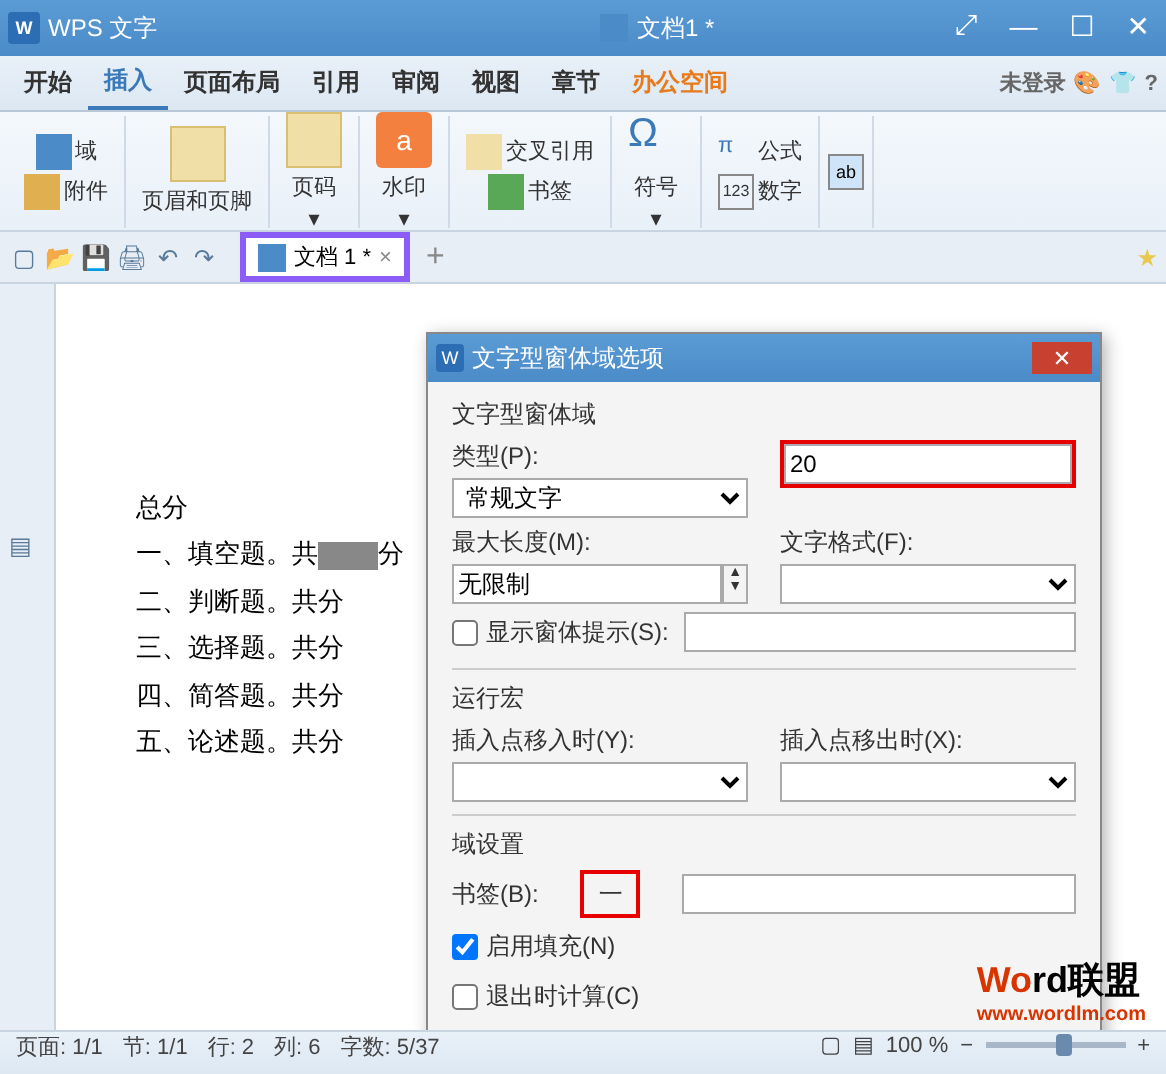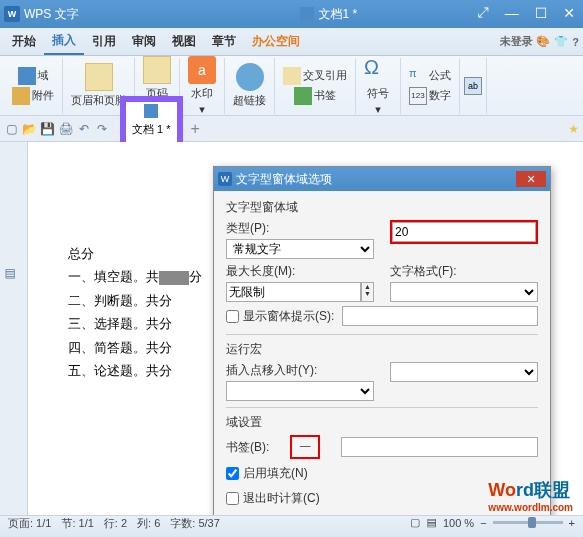--- a/index.html
+++ b/index.html
@@ -16,38 +16,38 @@
 .menubar .tab.active { color: #3a7ab8; border-bottom: 2px solid #3a7ab8; }
 .menubar .right-icons { margin-left: auto; display: flex; gap: 4px; align-items: center; color: #666; font-size: 11px; }
 .ribbon { height: 60px; background: linear-gradient(#f4f8fc, #e8f0f8); display: flex; align-items: center; padding: 2px 4px; border-bottom: 1px solid #c8d4e0; }
 .ribbon-group { display: flex; flex-direction: column; align-items: center; padding: 0 4px; border-right: 1px solid #cfdae6; height: 56px; justify-content: center; }
 .ribbon-btn-lg { display: flex; flex-direction: column; align-items: center; gap: 2px; padding: 2px 4px; cursor: pointer; font-size: 11px; color: #333; }
 .ribbon-btn-sm { display: flex; align-items: center; gap: 2px; padding: 1px 4px; cursor: pointer; font-size: 11px; color: #333; }
 .ribbon-icon { width: 18px; height: 18px; display: inline-block; }
 .ribbon-icon-lg { width: 28px; height: 28px; }
 .tabbar { height: 26px; background: #e8eef5; display: flex; align-items: center; padding: 0 4px; border-bottom: 1px solid #c8d4e0; }
 .tabbar .ticon { width: 16px; height: 16px; margin-right: 2px; display: inline-flex; align-items: center; justify-content: center; color: #5a7a9a; cursor: pointer; }
-.tabbar .doc-tab { background: #fff; border: 6px solid #8b5cf6; padding: 2px 6px; display: flex; align-items: center; gap: 4px; font-size: 11px; margin-left: 8px; flex-direction: column; }
+.tabbar .doc-tab { background: #fff; border: 3px solid #8b5cf6; padding: 2px 6px; display: flex; align-items: center; gap: 4px; font-size: 11px; margin-left: 8px; }
 .tabbar .closex { color: #888; cursor: pointer; }
 .tabbar .plus { margin-left: 8px; color: #888; font-size: 16px; cursor: pointer; }
 .tabbar .star { margin-left: auto; color: #e8c850; cursor: pointer; }
 .workspace { display: flex; height: 380px; }
 .sidebar { width: 28px; background: #e8eef5; border-right: 1px solid #c8d4e0; padding-top: 120px; }
 .sidebar .sicon { display: block; width: 18px; height: 18px; margin: 4px auto; color: #5a7a9a; }
 .doc-area { flex: 1; background: #fff; padding: 100px 20px 20px 40px; position: relative; font-size: 13px; line-height: 1.8; font-family: SimSun; }
 .doc-area .line { white-space: pre; }
 .blank-box { display: inline-block; width: 30px; height: 14px; background: #888; vertical-align: middle; }
 .statusbar { position: absolute; bottom: 0; left: 0; right: 0; height: 22px; background: linear-gradient(#e8f0f8, #dde8f3); display: flex; align-items: flex-start; padding: 0 8px; font-size: 11px; color: #444; border-top: 1px solid #c8d4e0; }
 .statusbar .seg { margin-right: 10px; }
 .statusbar .zoom { margin-left: auto; display: flex; align-items: center; gap: 6px; }
 .zoom-slider { width: 70px; height: 3px; background: #a8b8c8; position: relative; }
 .zoom-thumb { position: absolute; left: 50%; top: -4px; width: 8px; height: 11px; background: #6a8aae; border-radius: 2px; }
 .watermark { position: absolute; right: 10px; bottom: 24px; font-size: 18px; font-weight: bold; }
 .watermark .w1 { color: #d83400; }
-.watermark .w2 { color: #0369a1; }
+.watermark .w2 { color: #000000; }
 .watermark .url { font-size: 10px; color: #d83400; display: block; text-align: right; }
 
 
 .dialog { position: absolute; left: 213px; top: 166px; width: 338px; background: #f4f4f4; border: 1px solid #888; box-shadow: 2px 2px 8px rgba(0,0,0,.3); }
 .dlg-title { height: 24px; background: linear-gradient(#5b9bd5, #4a8bc8); display: flex; align-items: center; color: #fff; padding: 0 4px; }
 .dlg-title .ico { width: 14px; height: 14px; background: #2d6db3; margin-right: 4px; font-size: 9px; display: flex; align-items: center; justify-content: center; border-radius: 2px; }
 .dlg-title .dclose { margin-left: auto; width: 30px; height: 16px; background: #c84030; color: #fff; display: flex; align-items: center; justify-content: center; font-size: 11px; cursor: pointer; }
 .dlg-body { padding: 8px 12px; font-size: 12px; color: #333; }
 .fieldset-label { margin-bottom: 4px; }
 .row { display: flex; gap: 16px; margin-bottom: 4px; align-items: flex-start; }
@@ -77,20 +77,21 @@
     <span>⤢</span>
     <span>—</span>
     <span>☐</span>
     <span>✕</span>
   </div>
 </div>
 
 <div class="menubar">
   <span class="tab">开始</span>
   <span class="tab active">插入</span>
+  <span class="tab">页面布局</span>
   <span class="tab">引用</span>
   <span class="tab">审阅</span>
   <span class="tab">视图</span>
   <span class="tab">章节</span>
   <span class="tab" style="color:#e87a1a">办公空间</span>
   <span class="right-icons">
     <span>未登录</span>
     <span>🎨</span>
     <span>👕</span>
     <span>?</span>
@@ -112,26 +113,20 @@
     <div class="ribbon-btn-lg">
         <span class="ribbon-icon-lg" style="background:#f0e0a8;border:1px solid #d8c070"></span>
         <span>页眉和页脚</span>
       </div>
   </div>
   <div class="ribbon-group">
     <div class="ribbon-btn-lg"><span class="ribbon-icon-lg" style="background:#f0e0a8;border:1px solid #d8c070"></span><span>页码</span> ▾</div>
   </div>
   <div class="ribbon-group">
     <div class="ribbon-btn-lg"><span class="ribbon-icon-lg" style="background:#f48040;border-radius:3px;color:#fff;display:flex;align-items:center;justify-content:center;font-size:14px">a</span><span>水印</span> ▾</div>
-  </div>
-  <div class="ribbon-group">
-    <div class="ribbon-btn-lg">
-        <span class="ribbon-icon-lg" style="background:#68a8d8;border-radius:50%"></span>
-        <span>超链接</span>
-      </div>
   </div>
   <div class="ribbon-group">
     <div class="ribbon-btn-sm">
         <span class="ribbon-icon" style="background:#f0e0a8"></span>
         <span>交叉引用</span>
       </div>
     <div class="ribbon-btn-sm">
         <span class="ribbon-icon" style="background:#58a858"></span>
         <span>书签</span>
       </div>
@@ -225,20 +220,21 @@
       <input type="text" style="flex: 1 1 0%; margin-left: 4px;">
     </div>
     <hr>
     <div class="fieldset-label">运行宏</div>
     <div class="row">
       <div class="col">
         <label class="lbl">插入点移入时(Y):</label>
         <select><option></option></select>
       </div>
       <div class="col">
+        <label class="lbl">插入点移出时(X):</label>
         <select><option></option></select>
       </div>
     </div>
     <hr>
     <div class="fieldset-label">域设置</div>
     <div style="display:flex;align-items:center;gap:21px;margin-bottom:6px">
       <label>书签(B):</label>
       <div class="redbox" style="flex-shrink:0">
         <div style="width:26px;height:20px;display:flex;align-items:center;justify-content:center;padding:0 4px">一</div>
       </div>

